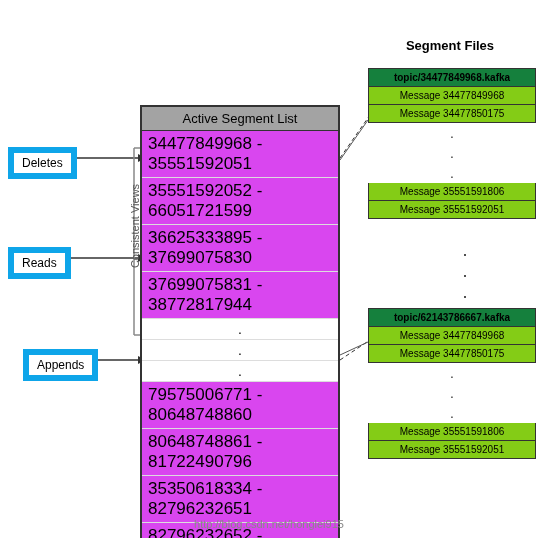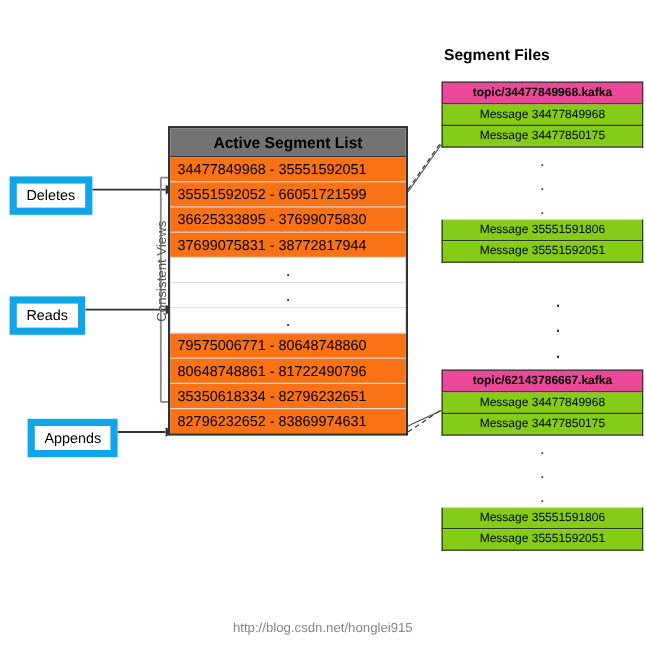--- a/index.html
+++ b/index.html
@@ -18,48 +18,49 @@
       width: 538px;
       height: 538px;
     }
 
     
     .segment-files-title {
       position: absolute;
       top: 38px;
       left: 370px;
       width: 160px;
+      text-align: center;
       font-weight: bold;
       font-size: 13px;
     }
 
     
     .active-segment-box {
       position: absolute;
       top: 105px;
       left: 140px;
       width: 200px;
       border: 2px solid #333;
       background: #fff;
     }
 
     .active-segment-title {
       text-align: center;
-      font-weight: bold;
+      font-weight: normal;
       font-size: 13px;
       padding: 4px 0;
-      background: #737373;
+      background: #a3a3a3;
       border-bottom: 1px solid #333;
     }
 
     .segment-row {
       padding: 3px 6px;
       border-bottom: 1px solid #ddd;
-      font-size: 12px;
-      background: #f97316;
+      font-size: 17px;
+      background: #d946ef;
       color: #000;
     }
 
     .segment-row.dots {
       text-align: center;
       background: #fff;
       padding: 2px 0;
       font-size: 14px;
     }
 
@@ -84,21 +85,21 @@
       background: #fff;
     }
 
     
     .file-group {
       position: absolute;
       width: 168px;
     }
 
     .file-topic {
-      background: #ec4899;
+      background: #15803d;
       border: 1px solid #333;
       padding: 3px 17px;
       font-size: 10px;
       font-weight: bold;
       text-align: center;
     }
 
     .file-message {
       background: #84cc16;
       border: 1px solid #333;

